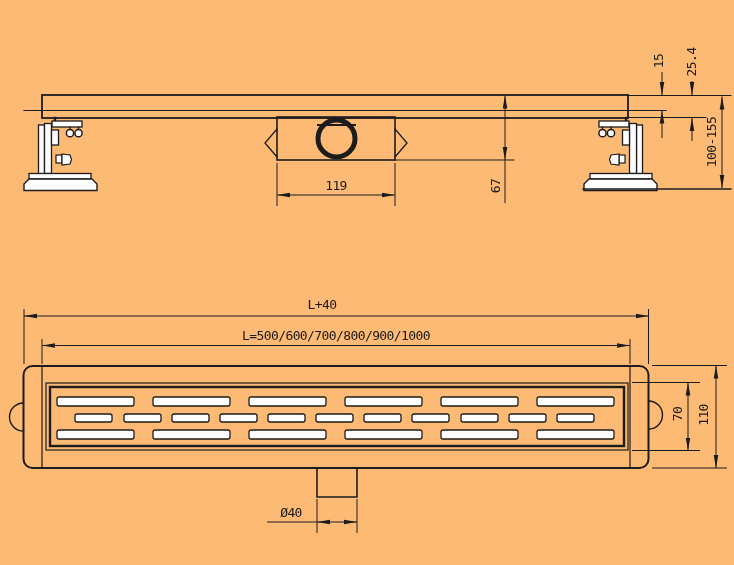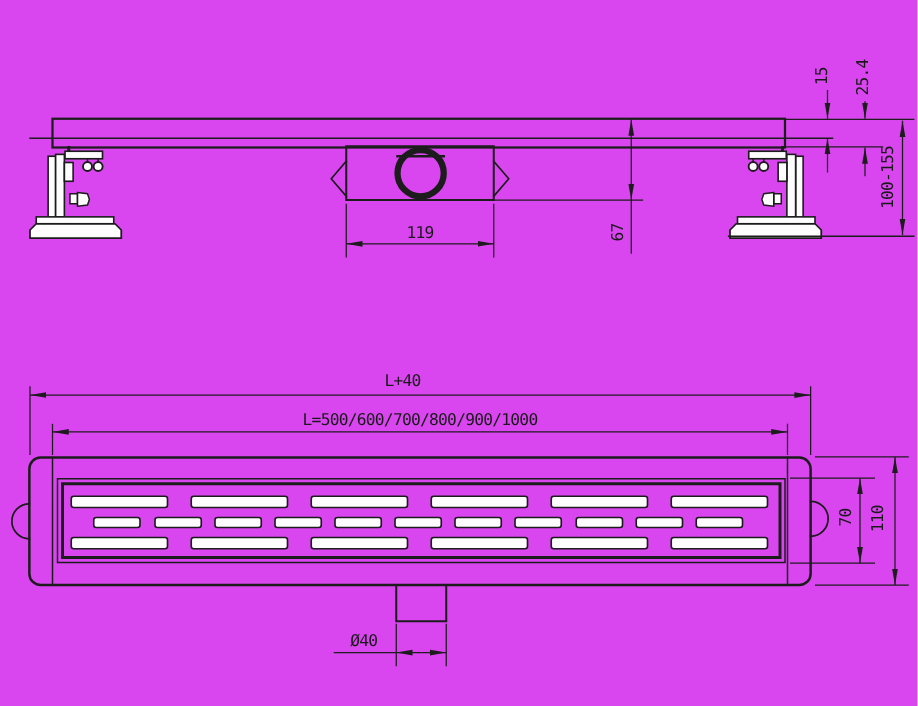--- a/index.html
+++ b/index.html
@@ -1,16 +1,16 @@
 <!DOCTYPE html>
 <html><head>
 <meta charset="utf-8">
 <style>
   html,body{margin:0;padding:0;background:#ffffff;}
-  .page{width:734px;height:565px;background:#d946ef;position:relative;overflow:hidden;}
+  .page{width:734px;height:565px;background:#fdba74;position:relative;overflow:hidden;}
   svg{display:block;}
   svg text{
     font-family:"DejaVu Sans Mono","Liberation Mono",monospace;
     font-size:13px;fill:#1a1a1a;letter-spacing:-0.6px;
   }
   .ln{stroke:#1c1c1c;fill:none;stroke-linecap:square;}
   .dim{stroke:#1c1c1c;stroke-width:1;fill:none;}
   .slot{fill:#fdfdfd;stroke:#1c1c1c;stroke-width:1.3;}
   .part{fill:#fdfdfd;stroke:#1c1c1c;}
 </style>

